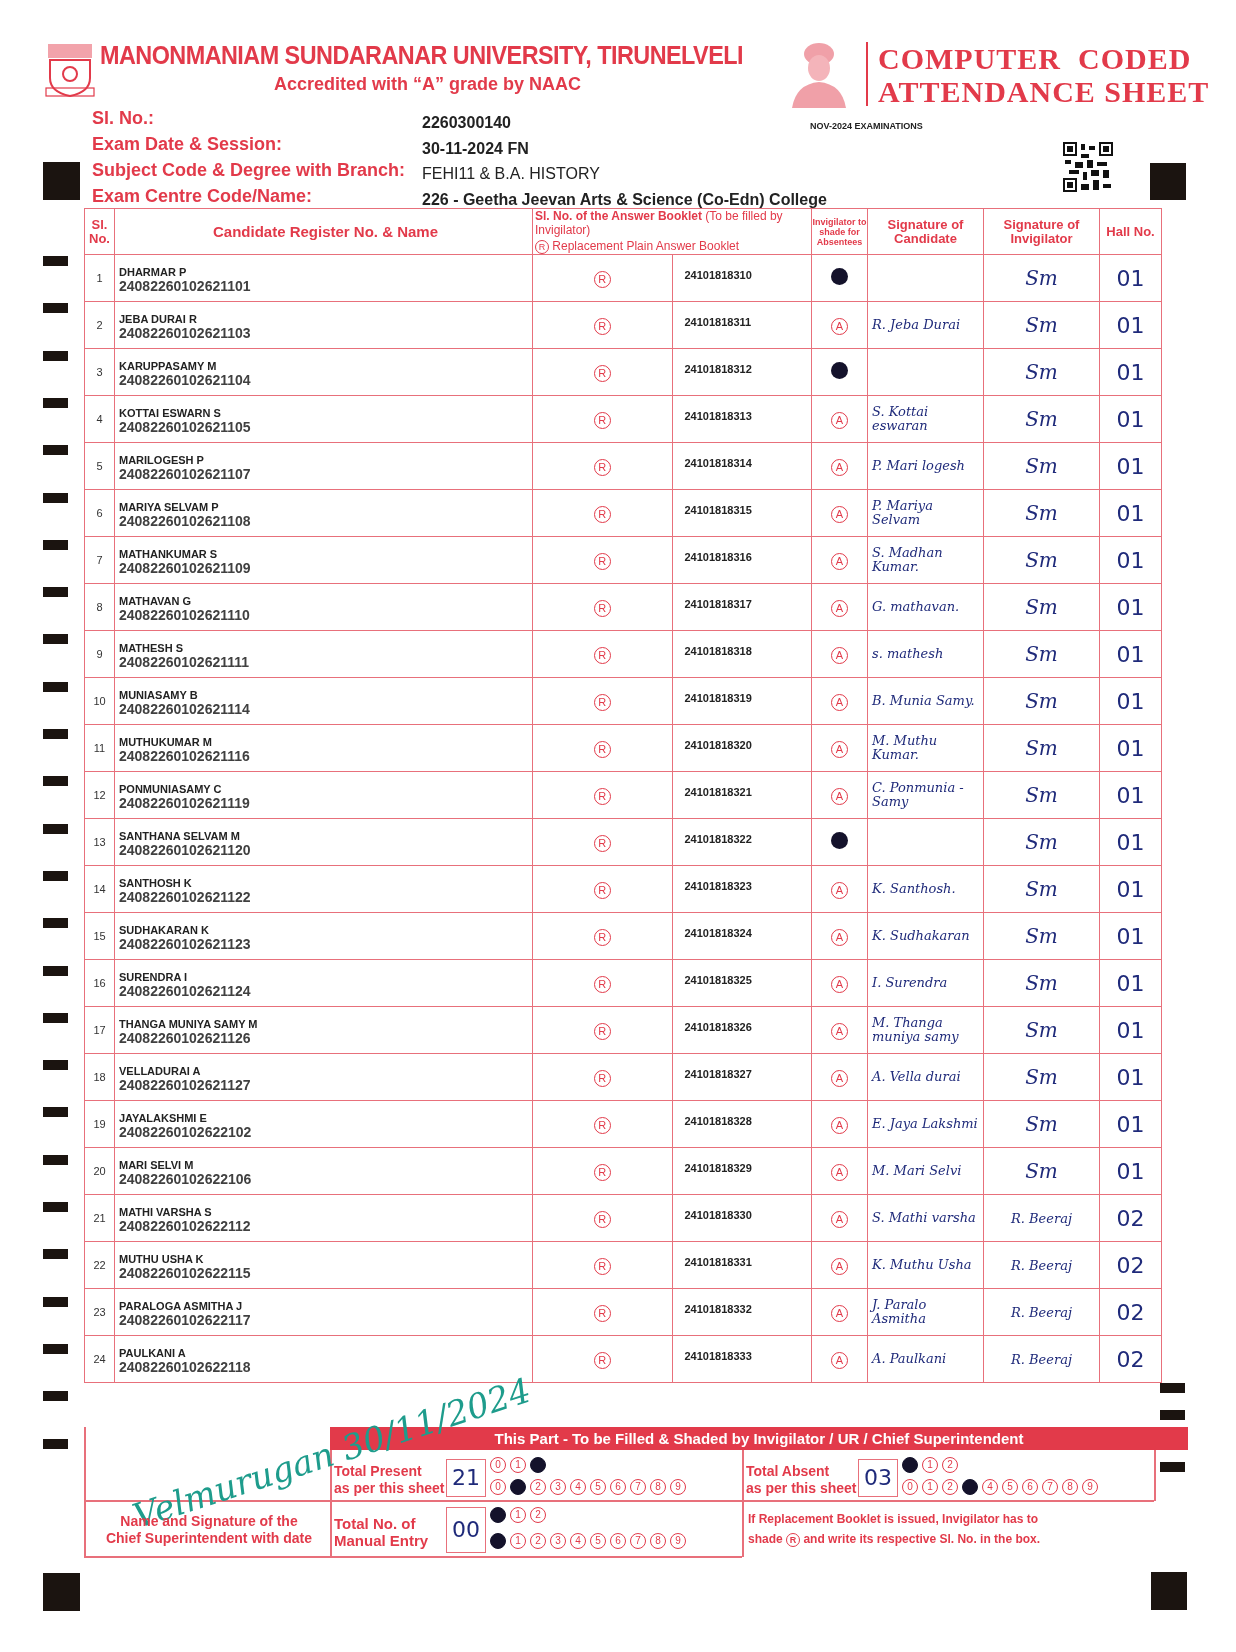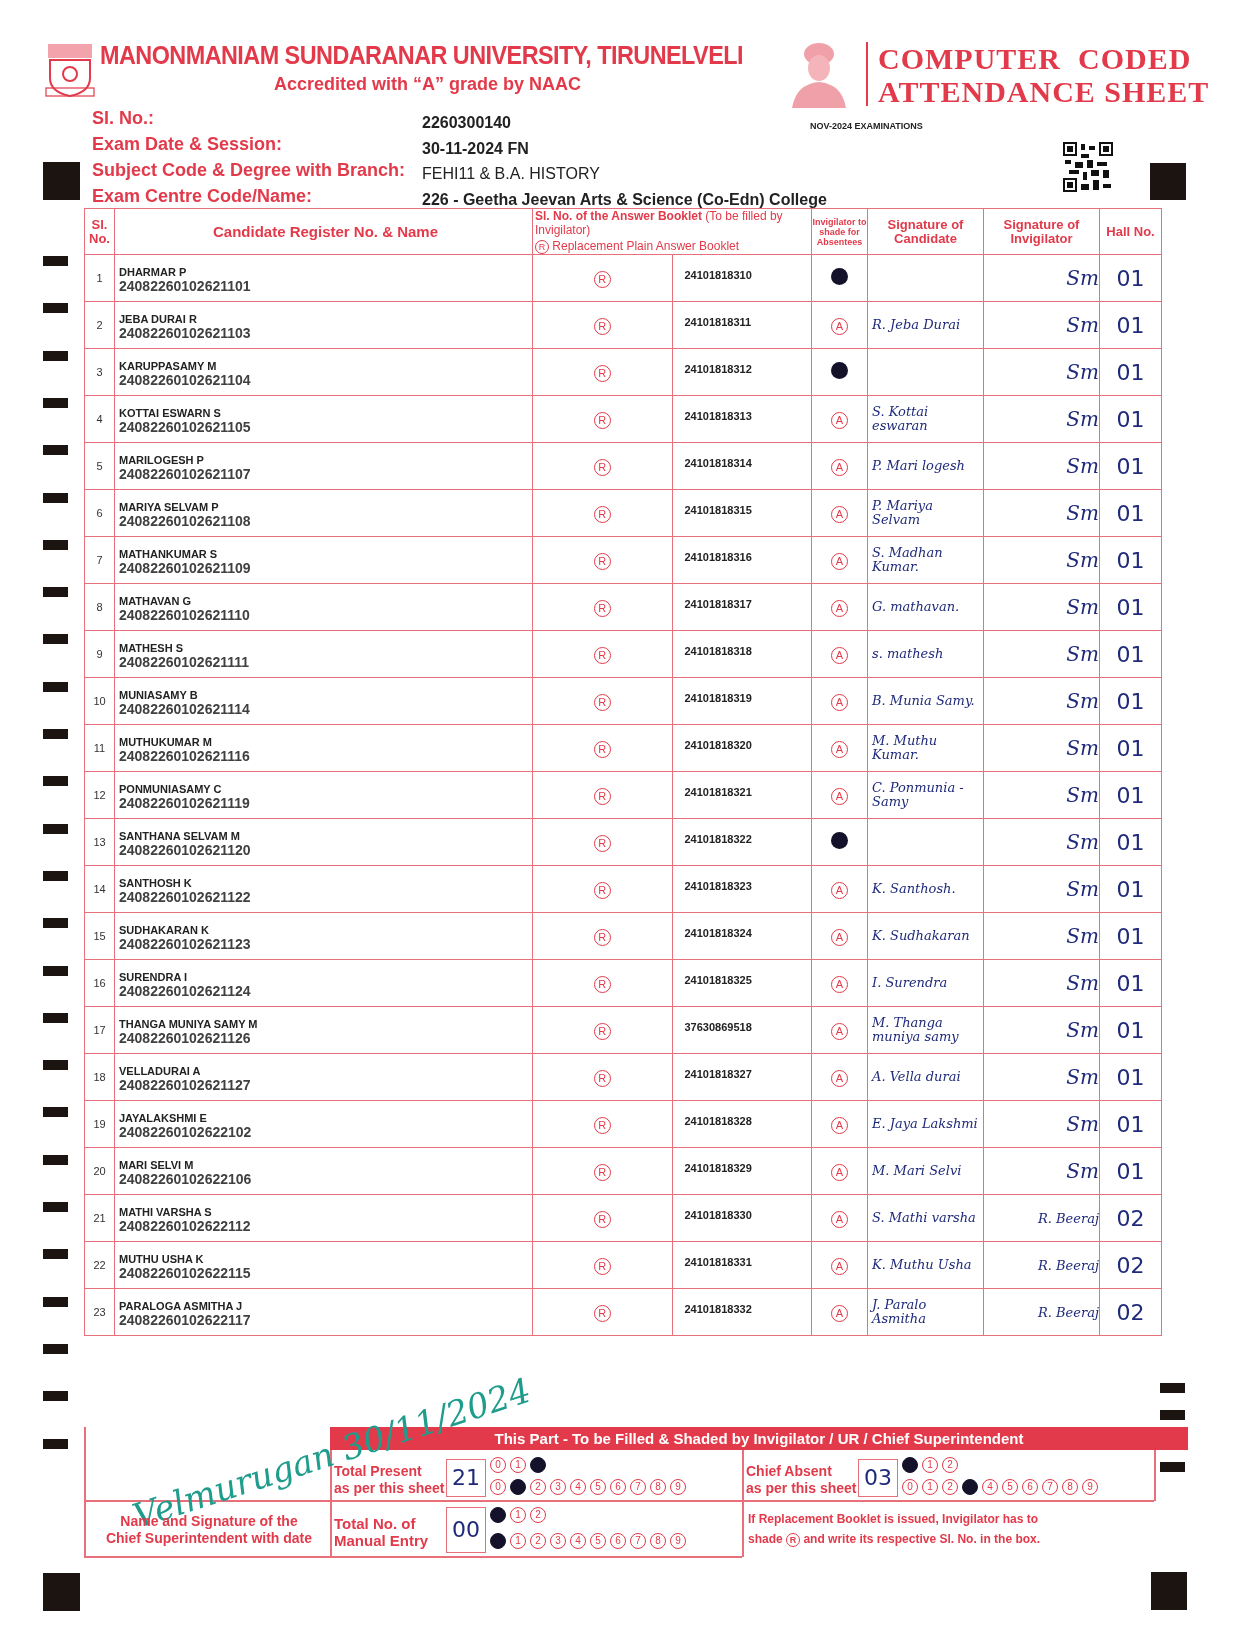--- a/index.html
+++ b/index.html
@@ -35,21 +35,21 @@
   .c-abs { width: 56px; text-align: center; }
   .c-csig { width: 116px; }
   .c-isig { width: 116px; }
   .c-hall { width: 62px; text-align: center; }
   .cand-name { font-size: 11px; font-weight: bold; color: #222; display: block; margin-top: 4px; }
   .reg-no { font-size: 14px; font-weight: bold; color: #404040; display: block; }
   .circ { display: inline-block; width: 17px; height: 17px; border: 1.3px solid #e23a4a; border-radius: 50%; color: #e23a4a; font-size: 11px; line-height: 15px; text-align: center; }
   .dot { display: inline-block; width: 17px; height: 17px; border-radius: 50%; background: #14122b; }
   .hand { font-family: "DejaVu Serif", serif; font-style: italic; color: #1f2a7a; }
   .csig { font-size: 13px; line-height: 14px; padding-left: 4px; display: block; }
-  .isig { font-size: 20px; display: block; text-align: right; font-style: italic; }
+  .isig { font-size: 20px; display: block; text-align: center; font-style: italic; }
   .hall { font-size: 22px; font-family: "DejaVu Sans", sans-serif; color: #1f2a7a; }
 
   
   .bottom { left: 84px; top: 1427px; width: 1104px; height: 130px; }
   .banner { position: absolute; left: 246px; top: 0; width: 858px; height: 23px; background: #e23a4a; color: #fff; font-weight: bold; font-size: 15px; text-align: center; line-height: 23px; }
   .b-line { position: absolute; background: #e8707b; }
   .lbl { position: absolute; color: #e23a4a; font-weight: bold; font-size: 14px; line-height: 17px; }
   .numbox { position: absolute; width: 40px; height: 38px; border: 1.5px solid #e8707b; font-family: "DejaVu Sans", sans-serif; color: #1f2a7a; font-size: 22px; text-align: center; line-height: 36px; }
   .bubble-row { position: absolute; display: flex; gap: 4px; }
   .b { width: 16px; height: 16px; border: 1.2px solid #e23a4a; border-radius: 50%; color: #e23a4a; font-size: 10px; line-height: 14px; text-align: center; }
@@ -544,21 +544,21 @@
         </tr>
         <tr>
     <td class="c-sl">17</td>
     <td class="c-name">
       <span class="cand-name">THANGA MUNIYA SAMY M</span>
       <span class="reg-no">24082260102621126</span>
     </td>
     <td class="c-r">
       <span class="circ">R</span>
     </td>
-    <td class="c-bk">37630869518</td>
+    <td class="c-bk">24101818326</td>
     <td class="c-abs">
       <span class="circ">A</span>
     </td>
     <td class="c-csig">
       <span class="hand csig">M. Thanga muniya samy</span>
     </td>
     <td class="c-isig">
       <span class="hand isig">Sm</span>
     </td>
     <td class="c-hall">
@@ -688,20 +688,43 @@
     </td>
     <td class="c-r">
       <span class="circ">R</span>
     </td>
     <td class="c-bk">24101818332</td>
     <td class="c-abs">
       <span class="circ">A</span>
     </td>
     <td class="c-csig">
       <span class="hand csig">J. Paralo Asmitha</span>
+    </td>
+    <td class="c-isig">
+      <span class="hand isig" style="font-size:13px;line-height:15px">R. Beeraj</span>
+    </td>
+    <td class="c-hall">
+      <span class="hall">02</span>
+    </td>
+        </tr>
+        <tr>
+    <td class="c-sl">24</td>
+    <td class="c-name">
+      <span class="cand-name">PAULKANI A</span>
+      <span class="reg-no">24082260102622118</span>
+    </td>
+    <td class="c-r">
+      <span class="circ">R</span>
+    </td>
+    <td class="c-bk">24101818333</td>
+    <td class="c-abs">
+      <span class="circ">A</span>
+    </td>
+    <td class="c-csig">
+      <span class="hand csig">A. Paulkani</span>
     </td>
     <td class="c-isig">
       <span class="hand isig" style="font-size:13px;line-height:15px">R. Beeraj</span>
     </td>
     <td class="c-hall">
       <span class="hall">02</span>
     </td>
         </tr>
       </tbody>
   </table>
@@ -740,21 +763,21 @@
       <span class="b">3</span>
       <span class="b">4</span>
       <span class="b">5</span>
       <span class="b">6</span>
       <span class="b">7</span>
       <span class="b">8</span>
       <span class="b">9</span>
     </div>
 
   <div class="lbl" style="left:662px;top:36px">
-    <div>Chief Absent</div>
+    <div>Total Absent</div>
     <div>as per this sheet</div>
   </div>
   <div class="numbox" style="left:774px;top:32px">03</div>
   <div class="bubble-row" style="left:818px;top:30px">
       <span class="b filled">0</span>
       <span class="b">1</span>
       <span class="b">2</span>
     </div>
   <div class="bubble-row" style="left:818px;top:52px">
       <span class="b">0</span>

